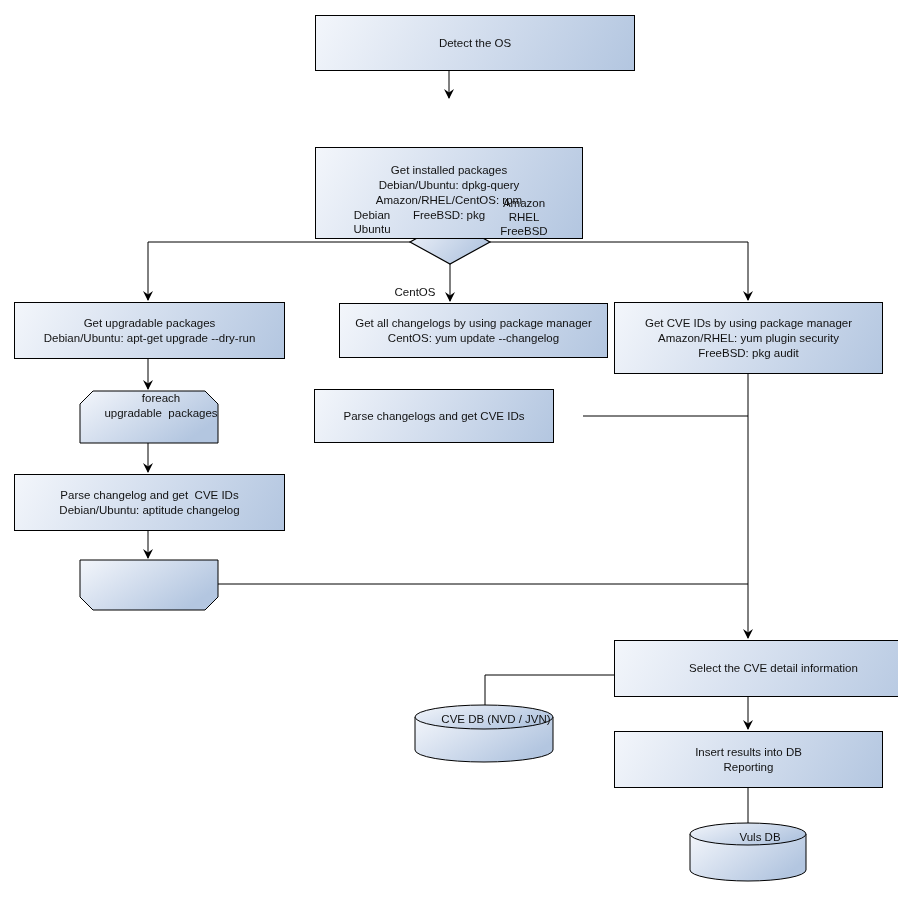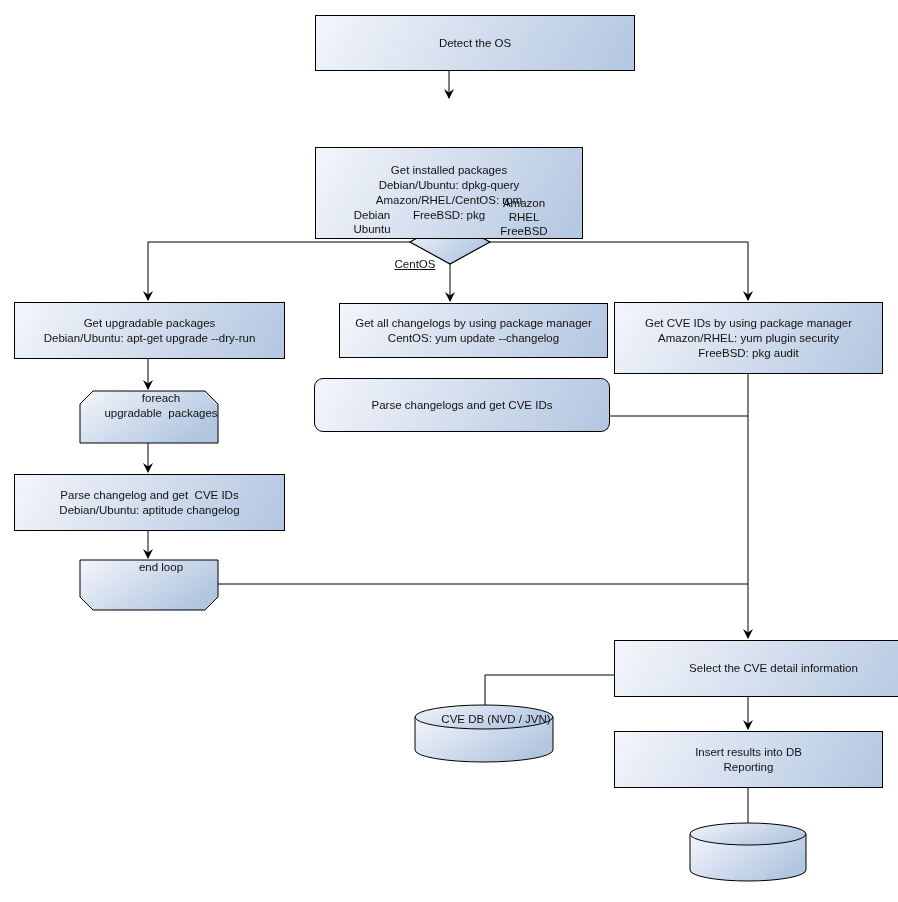--- a/index.html
+++ b/index.html
@@ -118,21 +118,21 @@
   <div class="node" style="left:14px; top:474px; width:271px; height:57px;">
     <span class="label">Parse changelog and get  CVE IDs
 Debian/Ubuntu: aptitude changelog</span>
   </div>
 
   <div class="node" style="left:314px; top:303px; width:269px; height:55px;margin-left:25px;">
     <span class="label">Get all changelogs by using package manager
 CentOS: yum update --changelog</span>
   </div>
 
-  <div class="node" style="left:314px; top:378px; width:296px; height:54px;border-radius:9px;">
+  <div class="node" style="left:314px; top:389px; width:240px; height:54px;">
     <span class="label">Parse changelogs and get CVE IDs</span>
   </div>
 
   <div class="node" style="left:614px; top:302px; width:269px; height:72px;">
     <span class="label">Get CVE IDs by using package manager
 Amazon/RHEL: yum plugin security
 FreeBSD: pkg audit</span>
   </div>
 
   <div class="node" style="left:614px; top:640px; width:319px; height:57px;">
@@ -142,37 +142,37 @@
   <div class="node" style="left:614px; top:731px; width:269px; height:57px;">
     <span class="label">Insert results into DB
 Reporting</span>
   </div>
 
   <div class="overlay" style="left:80px; top:391px; width:138px; height:52px;">
     <span class="label">foreach
 upgradable  packages</span>
   </div>
 
-  <div class="overlay" style="left:80px; top:560px; width:138px; height:50px;">
-    <span class="label">end loop</span>
-  </div>
 
   <div class="overlay" style="left:415px; top:712px; width:138px; height:46px;">
     <span class="label">CVE DB (NVD / JVN)</span>
   </div>
 
+  <div class="overlay" style="left:690px; top:830px; width:116px; height:46px;">
+    <span class="label">Vuls DB</span>
+  </div>
 
   <div class="edge-label" style="left:337px; top:206px; width:70px; height:32px;">
     <span class="label">Debian
 Ubuntu</span>
   </div>
 
   <div class="edge-label" style="left:489px; top:194px; width:70px; height:46px;">
     <span class="label">Amazon
 RHEL
 FreeBSD</span>
   </div>
 
-  <div class="edge-label" style="left:380px; top:256px; width:70px; height:16px;text-decoration:underline;">
+  <div class="edge-label" style="left:380px; top:284px; width:70px; height:16px;">
     <span class="label">CentOS</span>
   </div>
 
 </div>
 
 </body></html>

